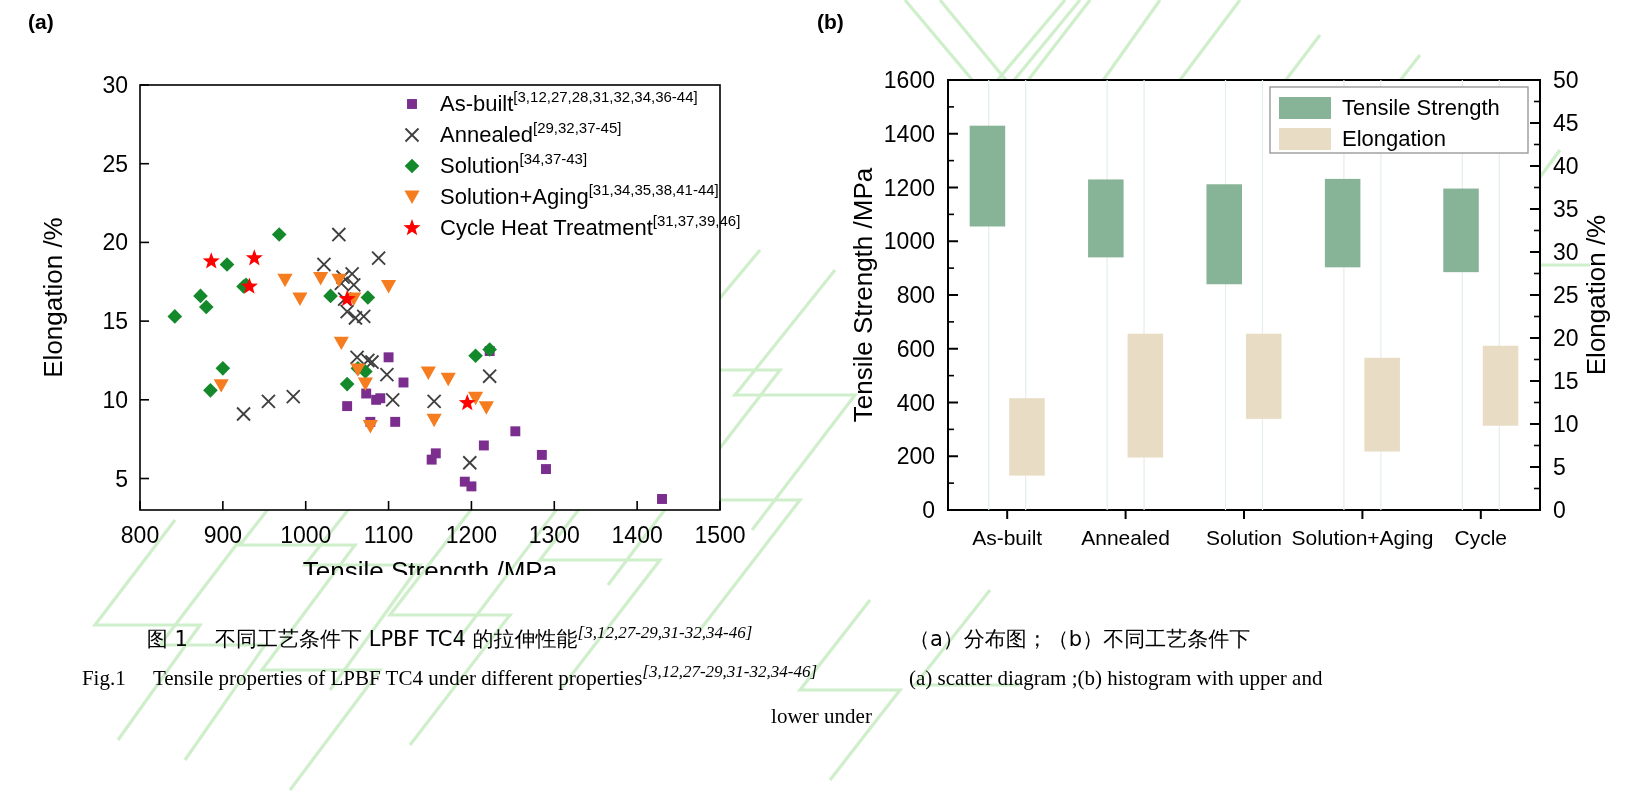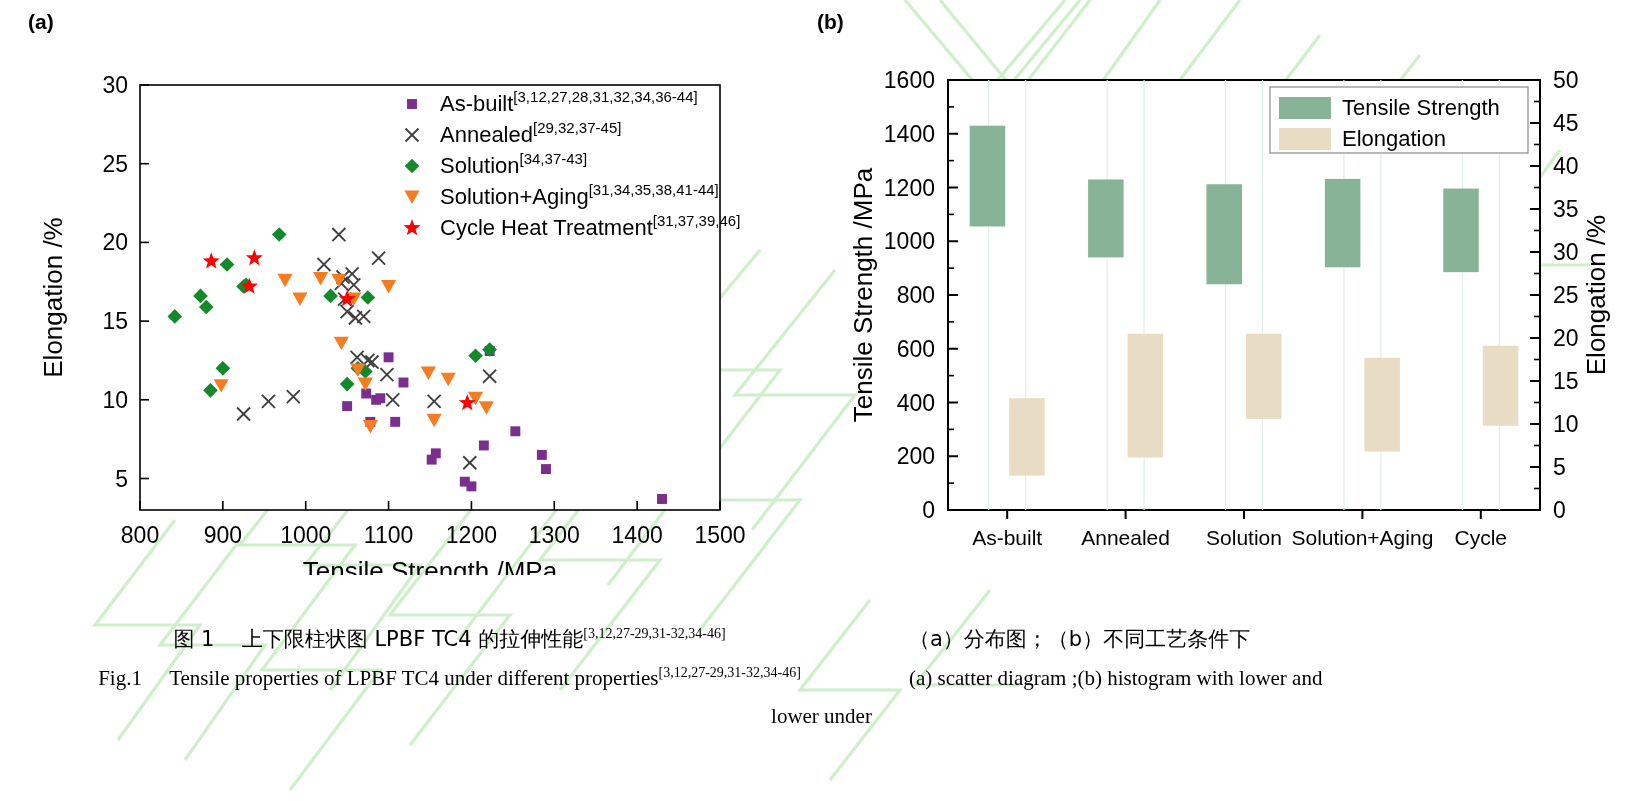--- a/index.html
+++ b/index.html
@@ -23,21 +23,21 @@
 
   
   #caption{position:absolute;left:0;top:625px;width:1643px;z-index:4;
            font-family:"Liberation Serif", serif;font-size:21px;color:#000;}
   .cap-row{display:flex;width:1643px;align-items:flex-start;}
   .cap-left{width:905px;text-align:center;padding-right:6px;box-sizing:border-box;}
   .cap-right{width:738px;text-align:left;padding-left:4px;box-sizing:border-box;}
   .cap-center{width:1643px;text-align:center;}
   .cap-row.r1{margin-bottom:13px;}
   .cap-row.r2{margin-bottom:13px;}
-  sup.ref{font-size:14px;vertical-align:super;line-height:0;}
+  sup.ref{font-size:17px;vertical-align:super;line-height:0;font-style:italic;}
   .cjk{font-family:"DejaVu Sans","Liberation Serif",serif;}
   .nowrap{white-space:nowrap;}
 </style>
 </head>
 <body>
 
 <svg id="watermark" viewBox="0 0 1643 801" xmlns="http://www.w3.org/2000/svg" aria-hidden="true">
   <g fill="none" stroke="#CFEFCB" stroke-width="3.2" stroke-linejoin="miter">
     <path d="M905 0 L985 95 L1065 0"></path>
     <path d="M940 0 L1010 85 L1080 0"></path>
@@ -308,27 +308,27 @@
         <rect x="439" y="73" width="52" height="22" fill="#E8DCC4"></rect>
         <text x="502" y="91" font-size="22" font-family="&quot;Liberation Sans&quot;, sans-serif">Elongation</text>
       </g>
     </svg>
 </div>
 
 <div id="caption">
   <div class="cap-row r1">
     <div class="cap-left">
       <span class="cjk nowrap">图 1</span>
-      <span style="display:inline-block;width:22px"></span><span class="cjk">上下限柱状图 LPBF TC4 的拉伸性能</span><sup class="ref">[3,12,27-29,31-32,34-46]</sup>
+      <span style="display:inline-block;width:22px"></span><span class="cjk">不同工艺条件下 LPBF TC4 的拉伸性能</span><sup class="ref">[3,12,27-29,31-32,34-46]</sup>
     </div>
     <div class="cap-right cjk">（a）分布图；（b）不同工艺条件下</div>
   </div>
   <div class="cap-row r2">
     <div class="cap-left">
       <span>Fig.1</span>
       <span style="display:inline-block;width:22px"></span><span>Tensile properties of LPBF TC4 under different properties</span><sup class="ref">[3,12,27-29,31-32,34-46]</sup>
     </div>
-    <div class="cap-right">(a) scatter diagram ;(b) histogram with lower and</div>
+    <div class="cap-right">(a) scatter diagram ;(b) histogram with upper and</div>
   </div>
   <div class="cap-row">
     <div class="cap-center">lower under</div>
   </div>
 </div>
 
 </body></html>

